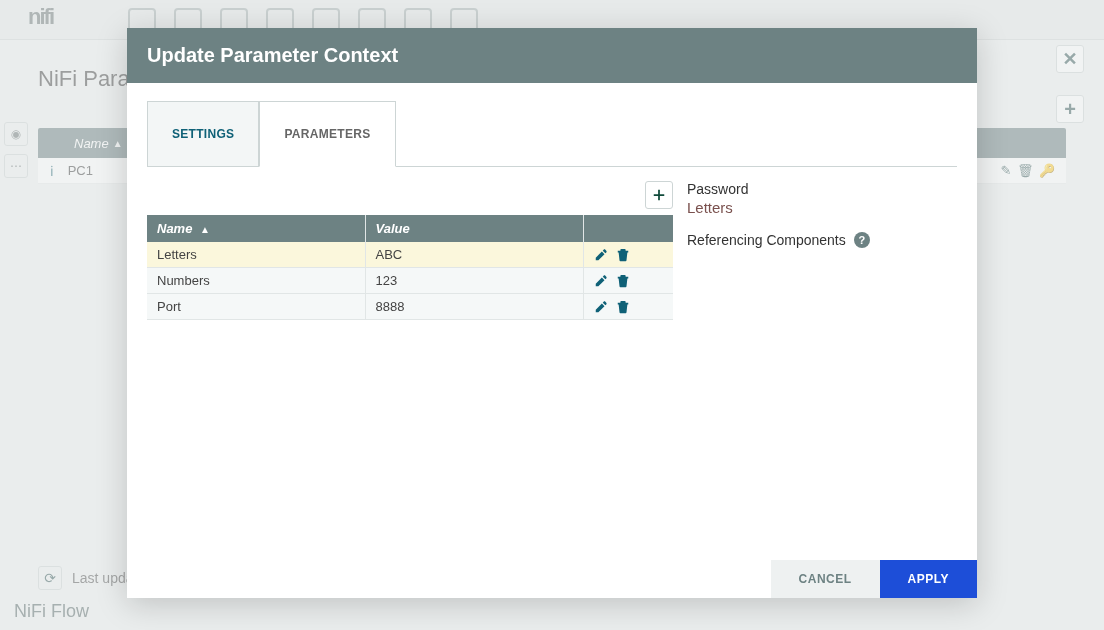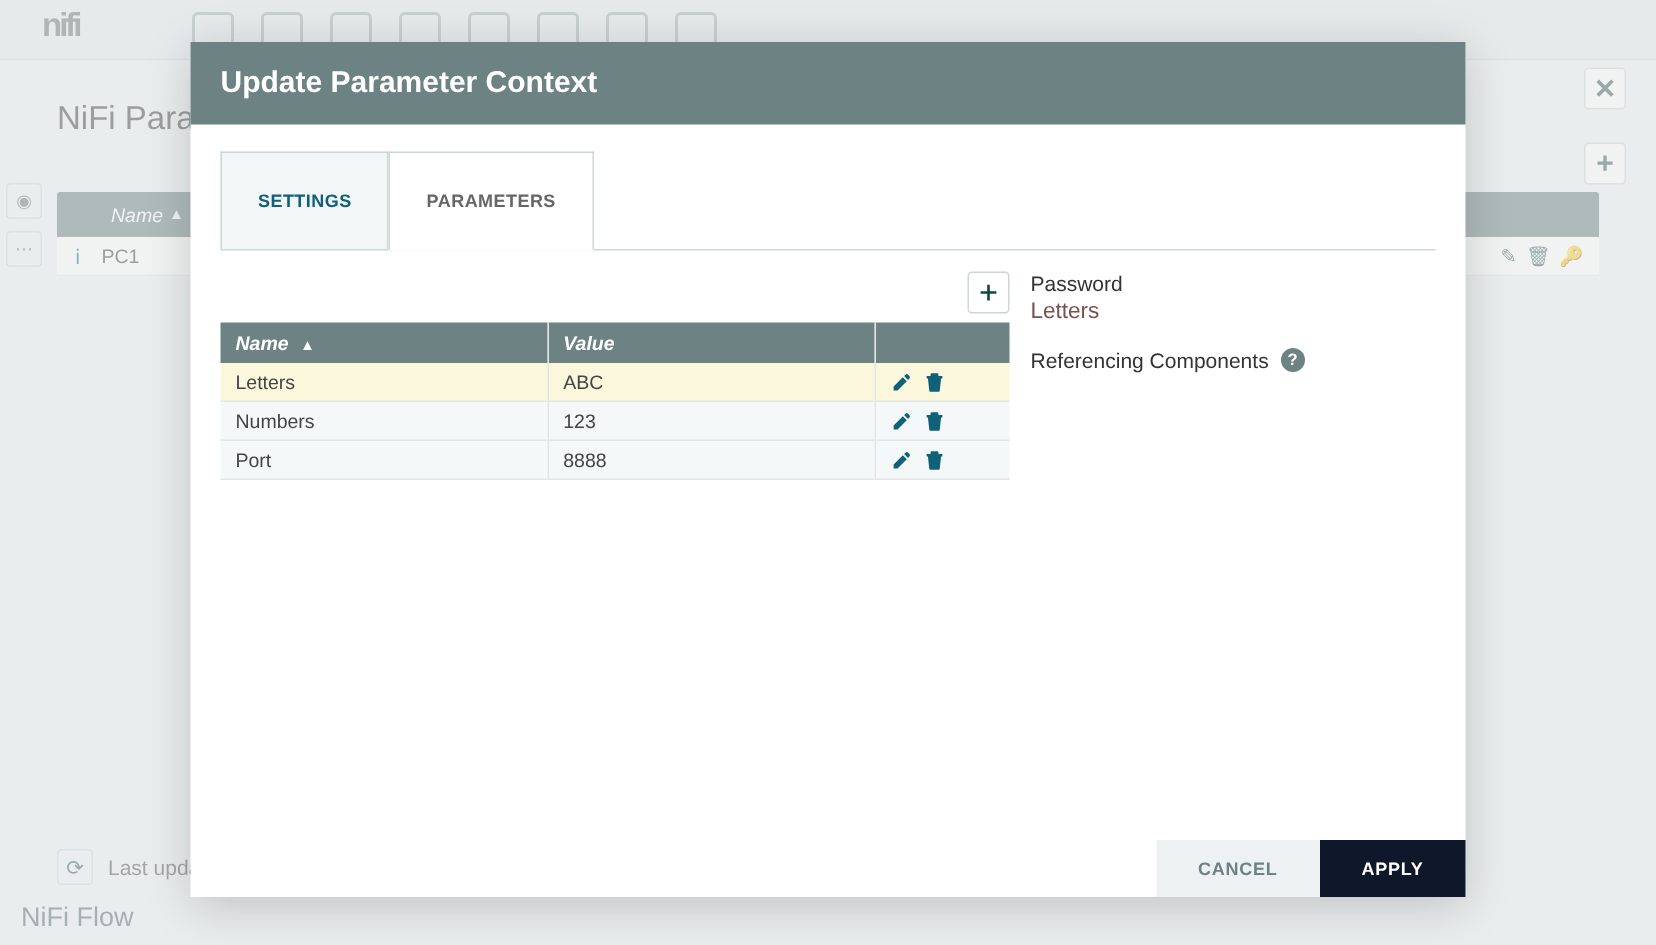--- a/index.html
+++ b/index.html
@@ -52,21 +52,21 @@
   .col-act { width: 90px; border-left: 1px solid #e1e6e6; text-align: left;}
   .row-acts { display: flex; gap: 8px; color: #0f6177; }
   .ico-btn { cursor: pointer; display:inline-flex; }
   .right .label { color: #333; margin-bottom: 2px; }
   .right .pname { color: #7a514e; font-size: 15px; margin-bottom: 16px; }
   .right .ref { display:flex; align-items:center; gap:8px; color:#333;}
   .right .help { width:16px; height:16px; border-radius:50%; background:#6d8283; color:#fff; font-size:11px; font-weight:bold; display:inline-flex; align-items:center; justify-content:center;}
   .modal-foot { display:flex; justify-content:flex-end; padding: 12px 0 0 0; }
   .btn { padding: 12px 28px; font-size: 12px; font-weight: 700; letter-spacing: 0.5px; border: none; cursor: pointer; }
   .btn-cancel { background: #eef1f1; color: #6d8283; }
-  .btn-apply { background: #0f172a; color: #fff; cursor: default; }
+  .btn-apply { background: #1d4ed8; color: #fff; cursor: default; }
   svg.ic { width: 14px; height: 14px; }
 </style>
 </head>
 <body>
 
 <div class="bg-topbar">
   <div class="logo">nifi</div>
   <div class="shapes">
     <div class="shape"></div>
       <div class="shape"></div>

